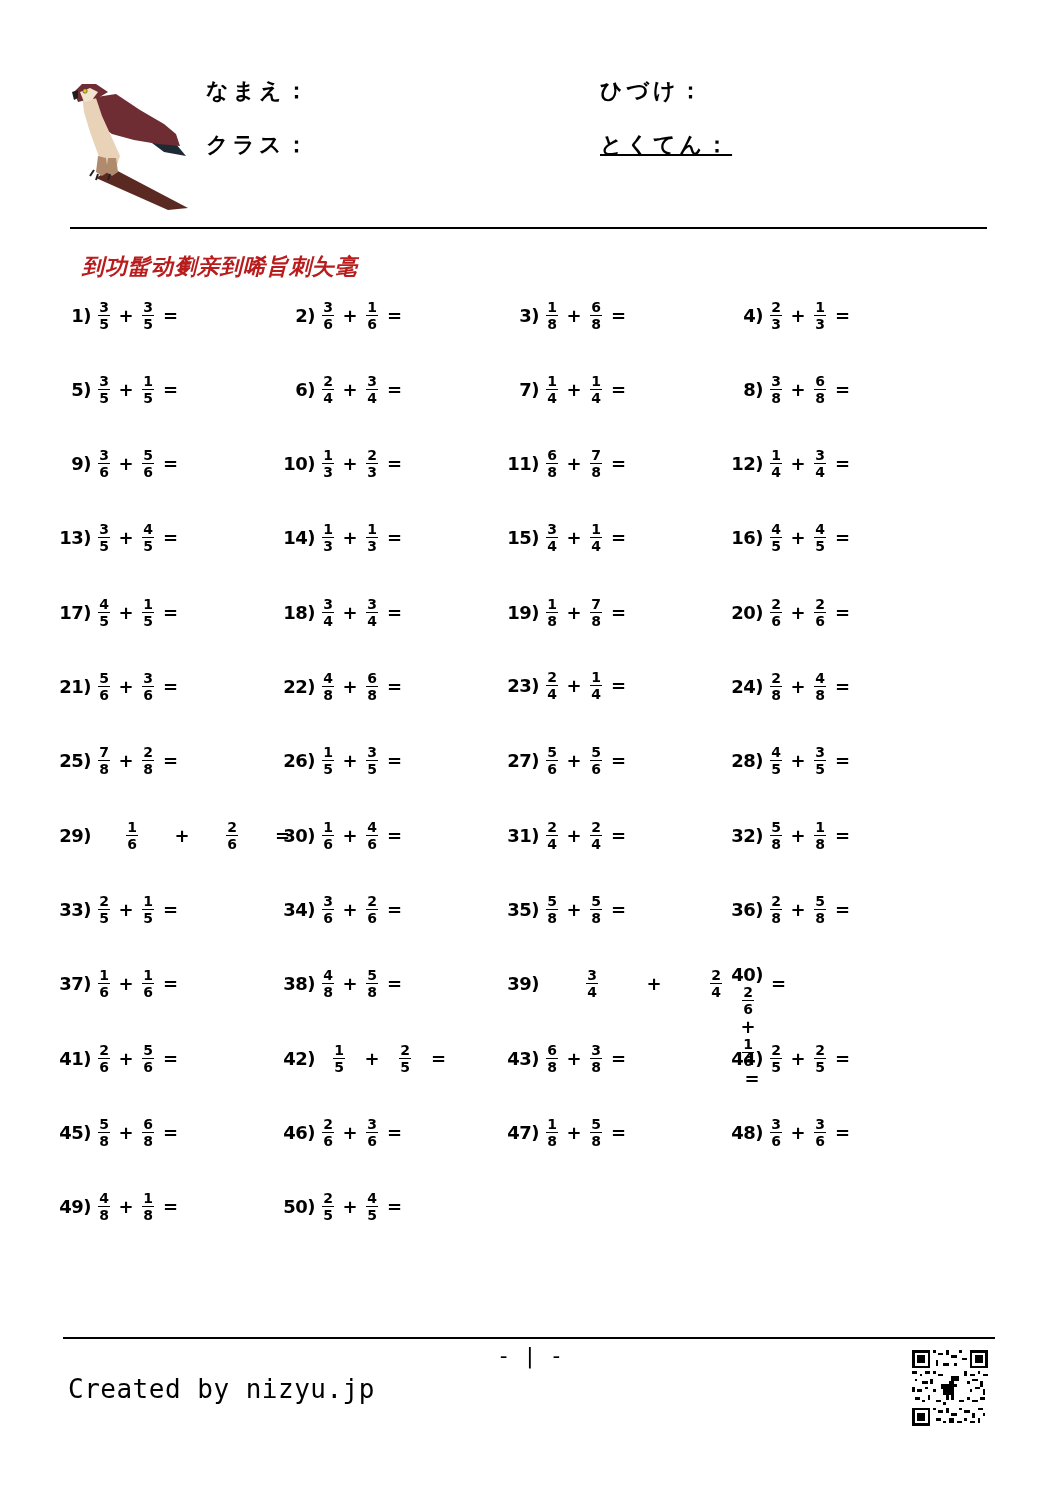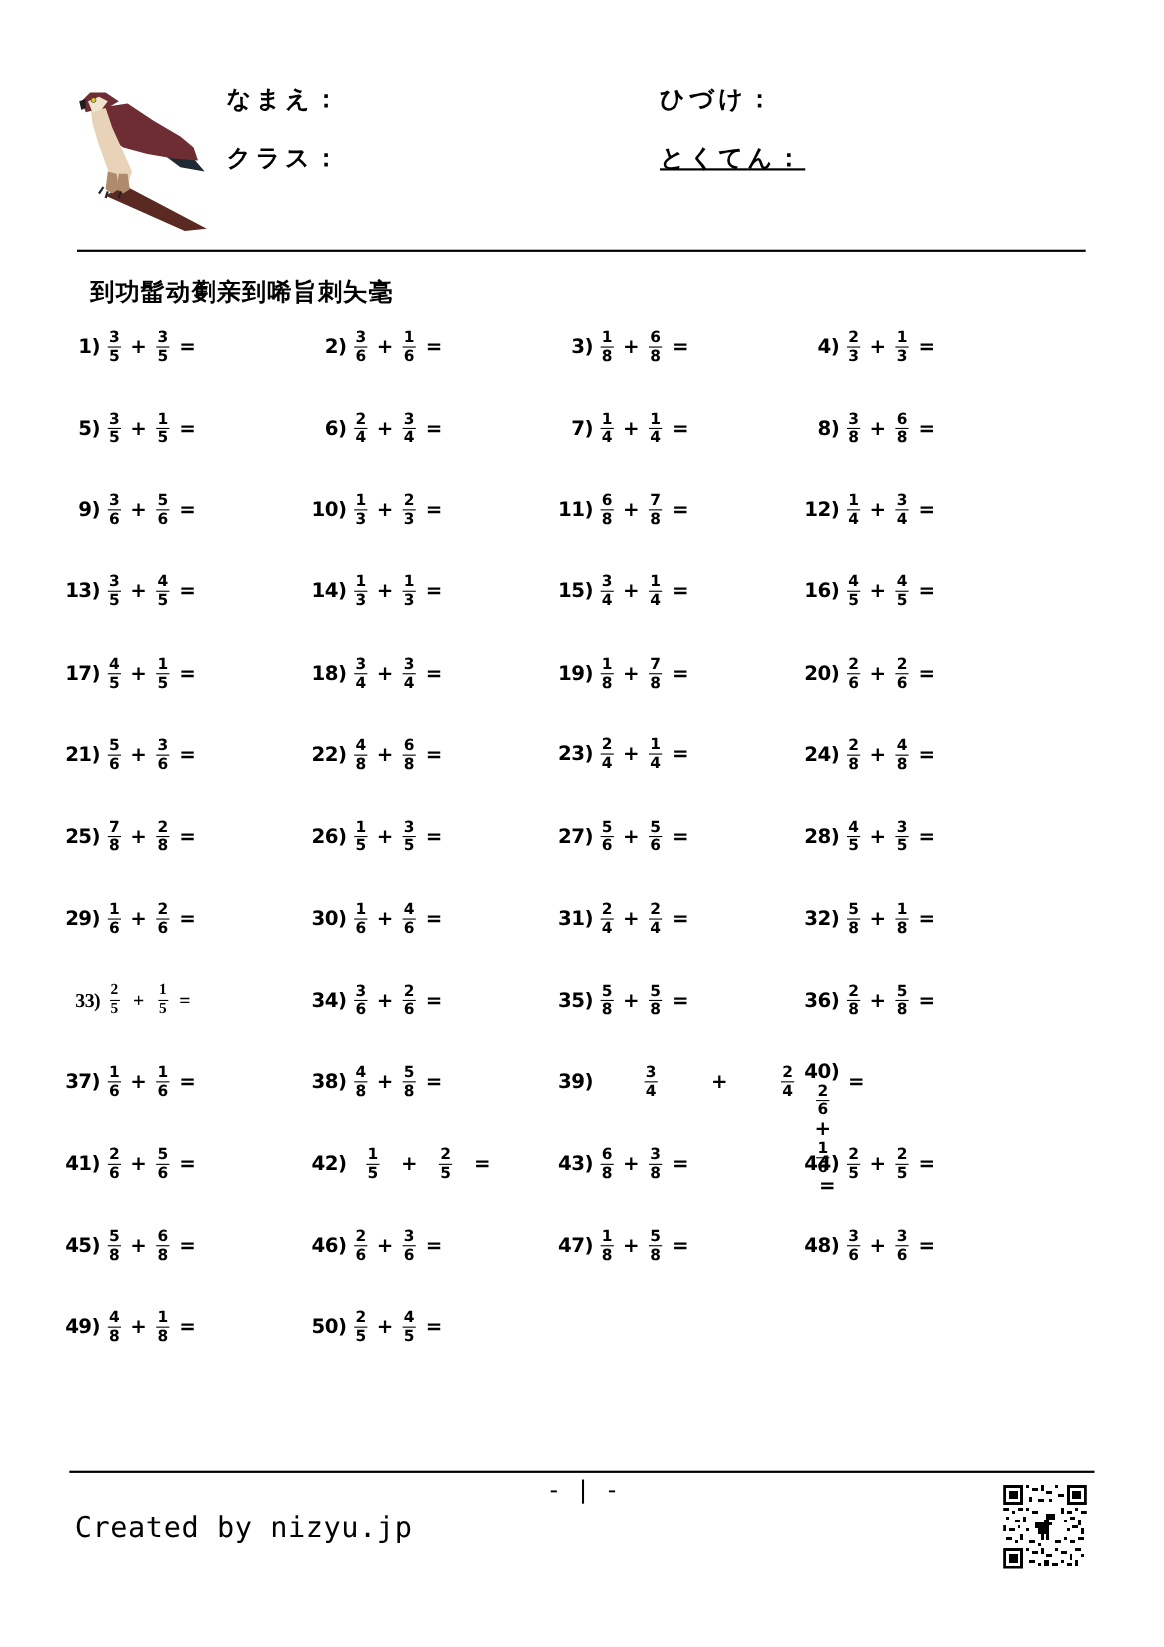--- a/index.html
+++ b/index.html
@@ -151,21 +151,21 @@
   <path d="M26,90 L22,96 M30,94 L28,100 M42,94 L40,100" stroke="#222" stroke-width="2" fill="none"></path>
 </svg>
 
 <div class="field-label" style="left:206px; top:80px;">なまえ：</div>
 <div class="field-label" style="left:600px; top:80px;">ひづけ：</div>
 <div class="field-label" style="left:206px; top:134px;">クラス：</div>
 <div class="field-label" style="left:600px; top:134px;text-decoration:underline;">とくてん：</div>
 
 <div class="hr-top"></div>
 
-<div class="title" style="color:#000000;">到功髷动劐亲到唏旨刺夨毫</div>
+<div class="title" style="color:#b91c1c;font-style:italic;">到功髷动劐亲到唏旨刺夨毫</div>
 
 <div id="problems">
     <div class="problem" style="left: 55px; top: 295px;">
       <span class="pnum">1)</span>
       <span class="frac">
         <span class="num">3</span>
         <span class="den">5</span>
       </span>
       <span class="op">+</span>
       <span class="frac">
@@ -518,21 +518,21 @@
         <span class="num">4</span>
         <span class="den">5</span>
       </span>
       <span class="op">+</span>
       <span class="frac">
         <span class="num">3</span>
         <span class="den">5</span>
       </span>
       <span class="eq">=</span>
     </div>
-    <div class="problem" style="left: 55px; top: 815.1px;">
+    <div class="problem" style="left: 55px; top: 815.1px; gap: 28px;">
       <span class="pnum">29)</span>
       <span class="frac">
         <span class="num">1</span>
         <span class="den">6</span>
       </span>
       <span class="op">+</span>
       <span class="frac">
         <span class="num">2</span>
         <span class="den">6</span>
       </span>
@@ -570,21 +570,21 @@
         <span class="num">5</span>
         <span class="den">8</span>
       </span>
       <span class="op">+</span>
       <span class="frac">
         <span class="num">1</span>
         <span class="den">8</span>
       </span>
       <span class="eq">=</span>
     </div>
-    <div class="problem" style="left: 55px; top: 889.4px; font-family: Liberation Serif, serif;">
+    <div class="problem" style="left: 55px; top: 889.4px;">
       <span class="pnum">33)</span>
       <span class="frac">
         <span class="num">2</span>
         <span class="den">5</span>
       </span>
       <span class="op">+</span>
       <span class="frac">
         <span class="num">1</span>
         <span class="den">5</span>
       </span>

